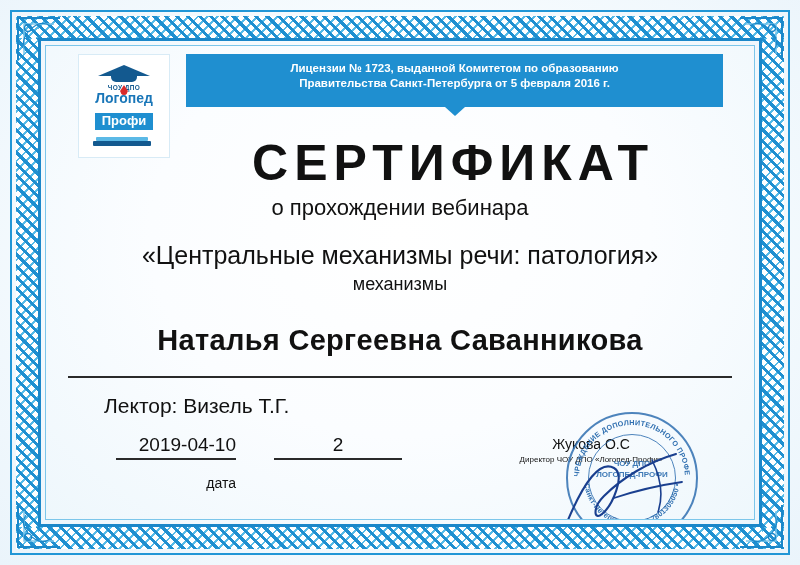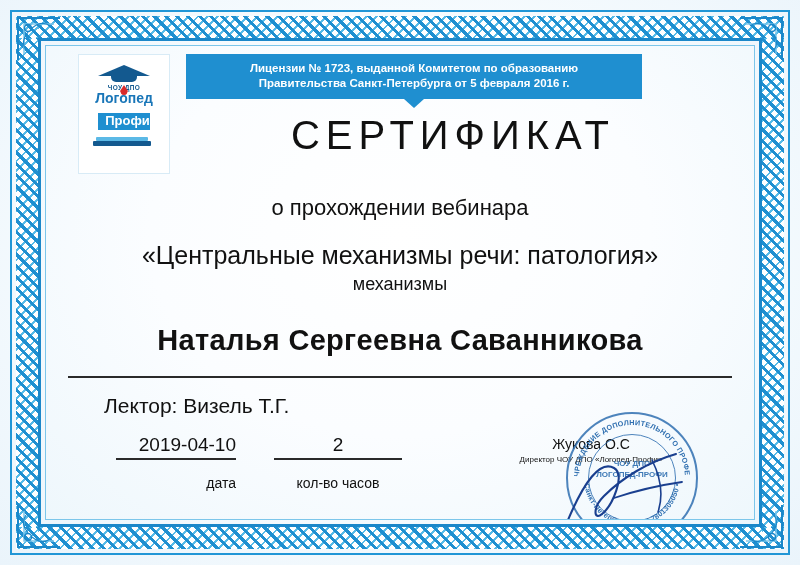--- a/index.html
+++ b/index.html
@@ -76,25 +76,25 @@
   .corner.tl { left: 16px;  top: 16px; }
   .corner.tr { right: 16px; top: 16px; transform: scaleX(-1); }
   .corner.bl { left: 16px;  bottom: 16px; transform: scaleY(-1); }
   .corner.br { right: 16px; bottom: 16px; transform: scale(-1,-1); }
 
   
   .license-banner {
     position: absolute;
     left: 140px;
     top: 8px;
-    width: 456px;
+    width: 537px;
     background: #1f8fd0;
     color: #ffffff;
     text-align: center;
-    padding: 7px 10px 8px 10px;
+    padding: 7px 10px 16px 10px;
     box-sizing: border-box;
     font-size: 11.5px;
     line-height: 15px;
     font-weight: bold;
   }
   .license-banner::after {
     content: "";
     position: absolute;
     left: 50%;
     bottom: -9px;
@@ -103,21 +103,21 @@
     border-right: 10px solid transparent;
     border-top: 9px solid #1f8fd0;
   }
 
   
   .logo {
     position: absolute;
     left: 32px;
     top: 8px;
     width: 92px;
-    height: 120px;
+    height: 104px;
     background: #ffffff;
     border: 1px solid #d8ebf6;
     box-sizing: border-box;
     text-align: center;
     padding-top: 6px;
   }
   .logo .cap {
     width: 52px;
     height: 20px;
     margin: 2px auto 1px auto;
@@ -150,21 +150,21 @@
     color: #1976b8;
     font-weight: bold;
     line-height: 15px;
   }
   .logo .profi {
     display: inline-block;
     background: #1f8fd0;
     color: #ffffff;
     font-size: 13px;
     font-weight: bold;
-    padding: 0 0 1px 7px;
+    padding: 0 7px 1px 7px;
     line-height: 16px;
     margin-top: 7px;
   }
   .logo .books {
     margin: 4px auto 0 auto;
     width: 62px;
     height: 12px;
     position: relative;
   }
   .logo .books i {
@@ -189,25 +189,26 @@
 
   
   .title-block {
     position: absolute;
     left: 130px;
     right: 24px;
     top: 62px;
     text-align: center;
   }
   .cert-title {
-    font-size: 40px;
-    font-weight: normal;
+    font-size: 50px;
+    font-weight: bold;
     letter-spacing: 6px;
     color: #111111;
     line-height: 54px;
+    margin-top: 28px;
   }
   .cert-number {
     font-size: 26px;
     color: #111111;
     margin-top: 4px;
     letter-spacing: .5px;
   }
   .subtitle-block {
     position: absolute;
     left: 40px;
@@ -432,21 +433,20 @@
 
       <div class="field field-date">
         <div class="value">2019-04-10</div>
         <div class="line"></div>
         <div class="caption">дата</div>
       </div>
 
       <div class="field field-hours">
         <div class="value">2</div>
         <div class="line"></div>
-        <div class="caption">кол-во часов</div>
       </div>
 
       <div class="signer">
         <div class="person">Жукова О.С</div>
         <div class="role">Директор ЧОУ ДПО «Логопед-Профи»</div>
       </div>
 
       <div class="stamp">
         <div class="ring-outer"></div>
         <div class="ring-inner"></div>

